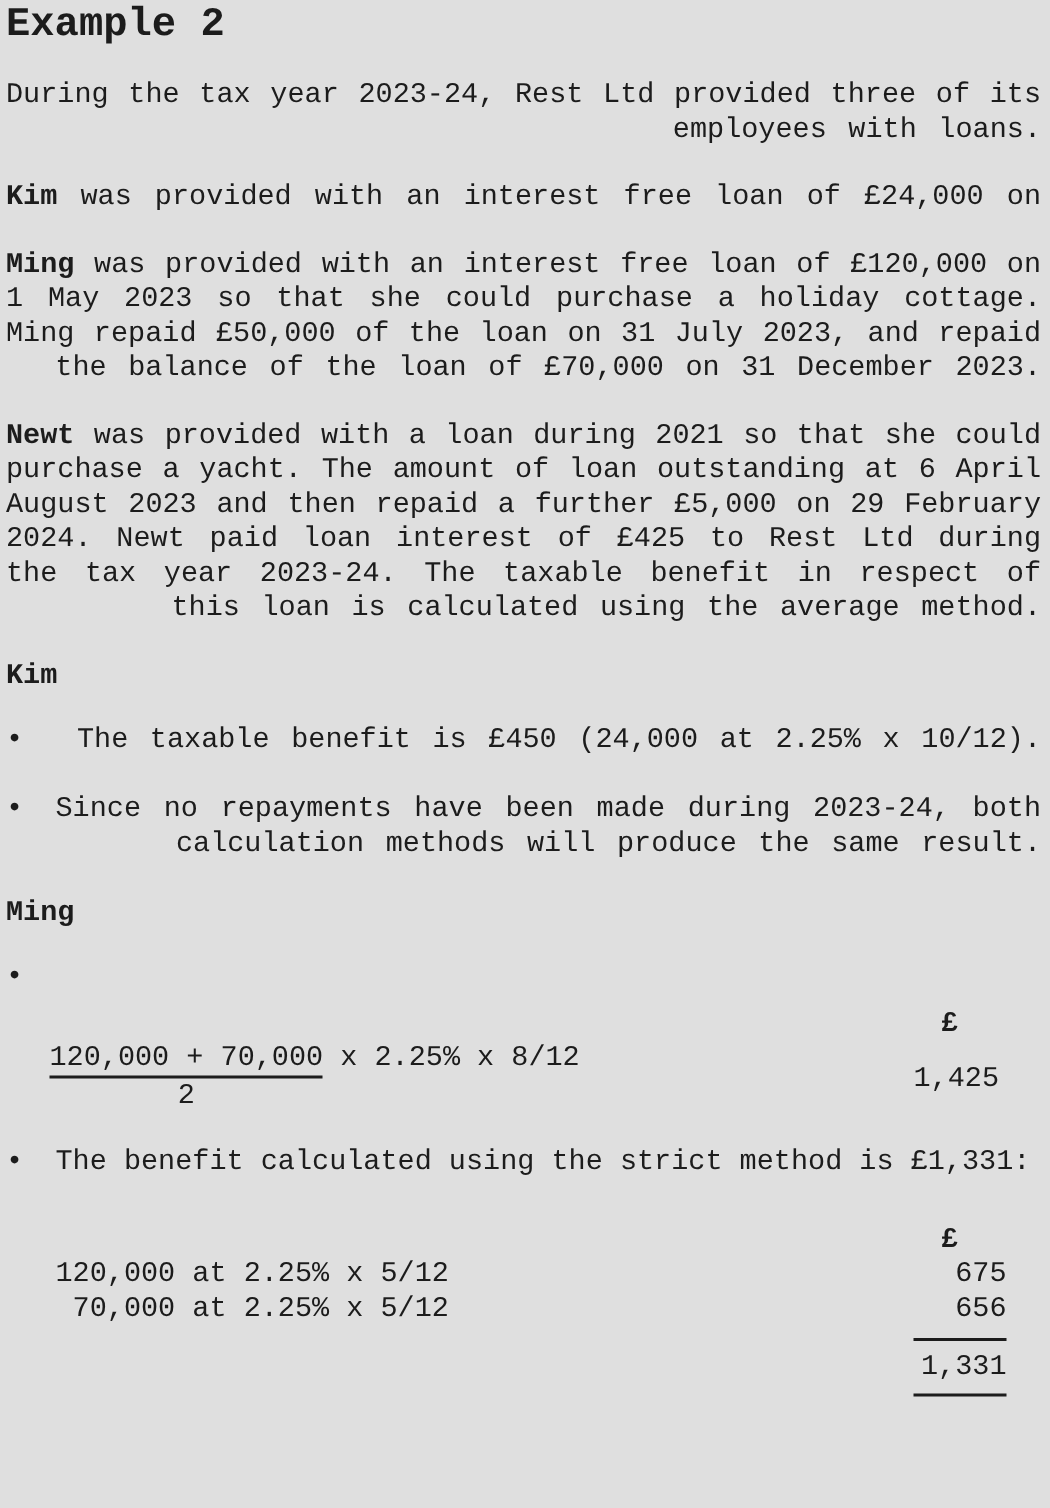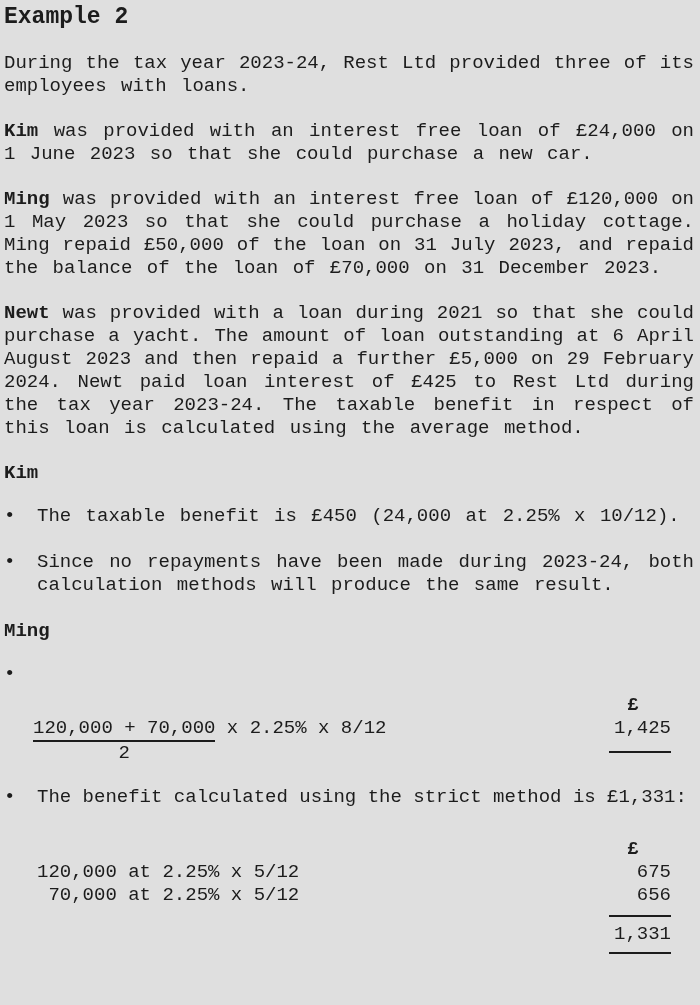--- a/index.html
+++ b/index.html
@@ -13,32 +13,32 @@
     height: 1005px;
     background: var(--bg);
     color: var(--fg);
     font-family: "Liberation Mono", "DejaVu Sans Mono", monospace;
     font-size: 19px;
     line-height: 23px;
     padding: 4px 6px 0 4px;
     overflow: hidden;
   }
   .doc-title {
-    font-size: 23px;
+    font-size: 27px;
     font-weight: bold;
     line-height: 26px;
     margin-bottom: 22px;
   }
   .para { margin-bottom: 22px; }
   .line { display: block; min-height: 23px; }
   .just {
     text-align: justify;
     text-align-last: justify;
   }
-  .loose { word-spacing: 3px; }
+  .loose { word-spacing: 3px; text-align: right; }
   .subhead {
     font-weight: bold;
     margin-bottom: 20px;
   }
   .bullet {
     display: flex;
     align-items: flex-start;
     margin-bottom: 23px;
   }
   .bullet .marker {
@@ -65,21 +65,21 @@
   .calc-avg { margin-bottom: 21px; }
   .calc-avg .prow { margin-top: 8px; }
   .frac { margin-left: 29px; }
   .frac .num {
     border-bottom: 2px solid var(--fg);
     white-space: pre;
     padding-bottom: 0px;
   }
   .frac .den { text-align: center; }
   .mult { white-space: pre; }
-  .stack { display: flex; flex-direction: column; }
+  .stack { display: flex; flex-direction: row; margin-top: 14px; }
   .stack .rule {
     height: 13px;
     border-bottom: 2px solid var(--fg);
   }
   .calc-strict { margin-top: 29px; }
   .calc-strict .lbl {
     white-space: pre;
     margin-left: 33px;
   }
   .total-row { margin-top: 8px; }
@@ -96,21 +96,20 @@
 
   <h1 class="doc-title">Example 2</h1>
 
   <div class="para">
     <span class="line just">During the tax year 2023-24, Rest Ltd provided three of its</span>
     <span class="line loose">employees with loans.</span>
   </div>
 
   <div class="para">
     <span class="line just"><b>Kim</b><span> was provided with an interest free loan of £24,000 on</span></span>
-    <span class="line loose">1 June 2023 so that she could purchase a new car.</span>
   </div>
 
   <div class="para">
     <span class="line just"><b>Ming</b><span> was provided with an interest free loan of £120,000 on</span></span>
     <span class="line just">1 May 2023 so that she could purchase a holiday cottage.</span>
     <span class="line just">Ming repaid £50,000 of the loan on 31 July 2023, and repaid</span>
     <span class="line loose">the balance of the loan of £70,000 on 31 December 2023.</span>
   </div>
 
   <div class="para">

